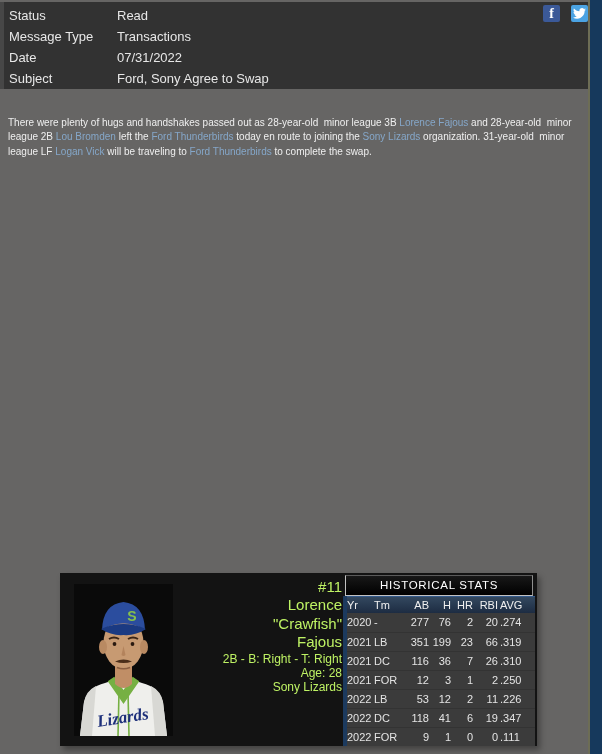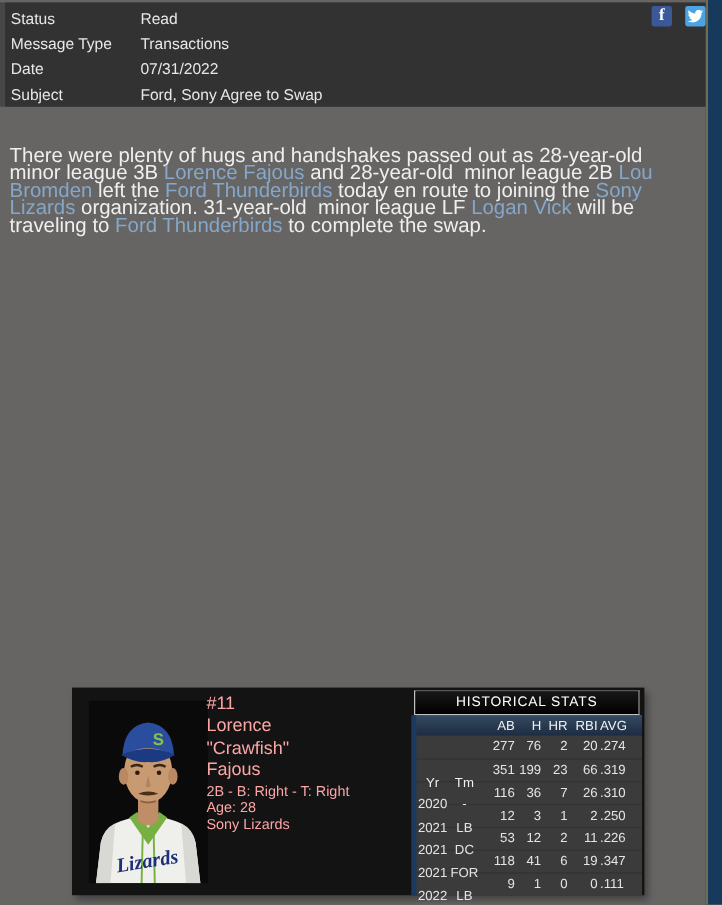--- a/index.html
+++ b/index.html
@@ -18,46 +18,46 @@
     background:#323232;padding-top:3px;}
   .hrow{display:flex;height:21px;line-height:21px;font-size:13px;color:#e7e7e7;}
   .hrow .lbl{width:113px;padding-left:5px;flex:none;}
   .hrow .val{flex:1;}
   .social{position:absolute;top:3px;right:0;display:flex;gap:11px;}
   .sicon{width:17px;height:17px;border-radius:2px;position:relative;cursor:pointer;}
   .fb{background:#3b5998;color:#fff;font:bold 14px/17px "Liberation Serif",serif;text-align:center;}
   .tw{background:#4ba3e3;display:flex;align-items:center;justify-content:center;}
   
   .article{position:absolute;left:8px;top:106px;width:579px;
-    font-size:17px;line-height:14.4px;color:#efefef;white-space:pre-wrap;}
+    font-size:10px;line-height:14.4px;color:#efefef;white-space:pre-wrap;}
   .article .lnk{color:#85a7c9;cursor:pointer;}
   
   .player-card{position:absolute;left:60px;top:573px;width:477px;height:173px;
     background:#131313;box-shadow:3px 4px 6px rgba(0,0,0,0.35);}
   .portrait{position:absolute;left:14px;top:11px;width:99px;height:152px;background:#0a0a0a;}
-  .name-block{position:absolute;left:112px;top:5px;width:170px;text-align:left;color:#fca5a5;}
+  .name-block{position:absolute;left:112px;top:5px;width:170px;text-align:right;color:#bef264;}
   .name-big{font-size:15px;line-height:18.4px;}
   .name-small{font-size:12px;line-height:14.3px;}
   
   .stats-panel{position:absolute;left:283px;top:2px;width:164px;height:171px;}
   .stats-title{position:absolute;left:2px;top:0;width:188px;height:21px;
     background:linear-gradient(#181818,#000);
     border:1px solid;border-color:#5a5a5a #8f8f8f #c2c2c2 #c2c2c2;
     color:#fff;font-size:11.5px;line-height:19px;text-align:center;
     letter-spacing:0.7px;cursor:pointer;}
   .stats-table{position:absolute;left:0;top:21px;width:192px;height:150px;
     background:#3b3b3b;border-left:4px solid #1c3a5e;}
   .srow{display:grid;grid-template-columns:27px 26px 31px 22px 22px 25px 35px;
     font-size:11px;color:#e4e4e4;}
   .srow.shead{height:17px;line-height:17px;
     background:linear-gradient(#33485f,#1d2c42);
     border-top:1px solid #33598a;color:#f0f0f0;}
   .srow.sdata{height:19px;line-height:19px;border-top:1px solid #333;}
   .srow.sdata:first-of-type{border-top:none;}
-  .srow .c0,.srow .c1{text-align:center;margin-top:48px;}
+  .srow .c0,.srow .c1{}
   .srow .c2,.srow .c3,.srow .c4,.srow .c5{text-align:right;padding-right:2px;}
   .srow .c6{text-align:left;padding-right:4px;}
 </style>
 </head>
 <body>
 
 <div class="page">
 
   <div class="right-frame"></div>
   <div class="header-edge"></div>

